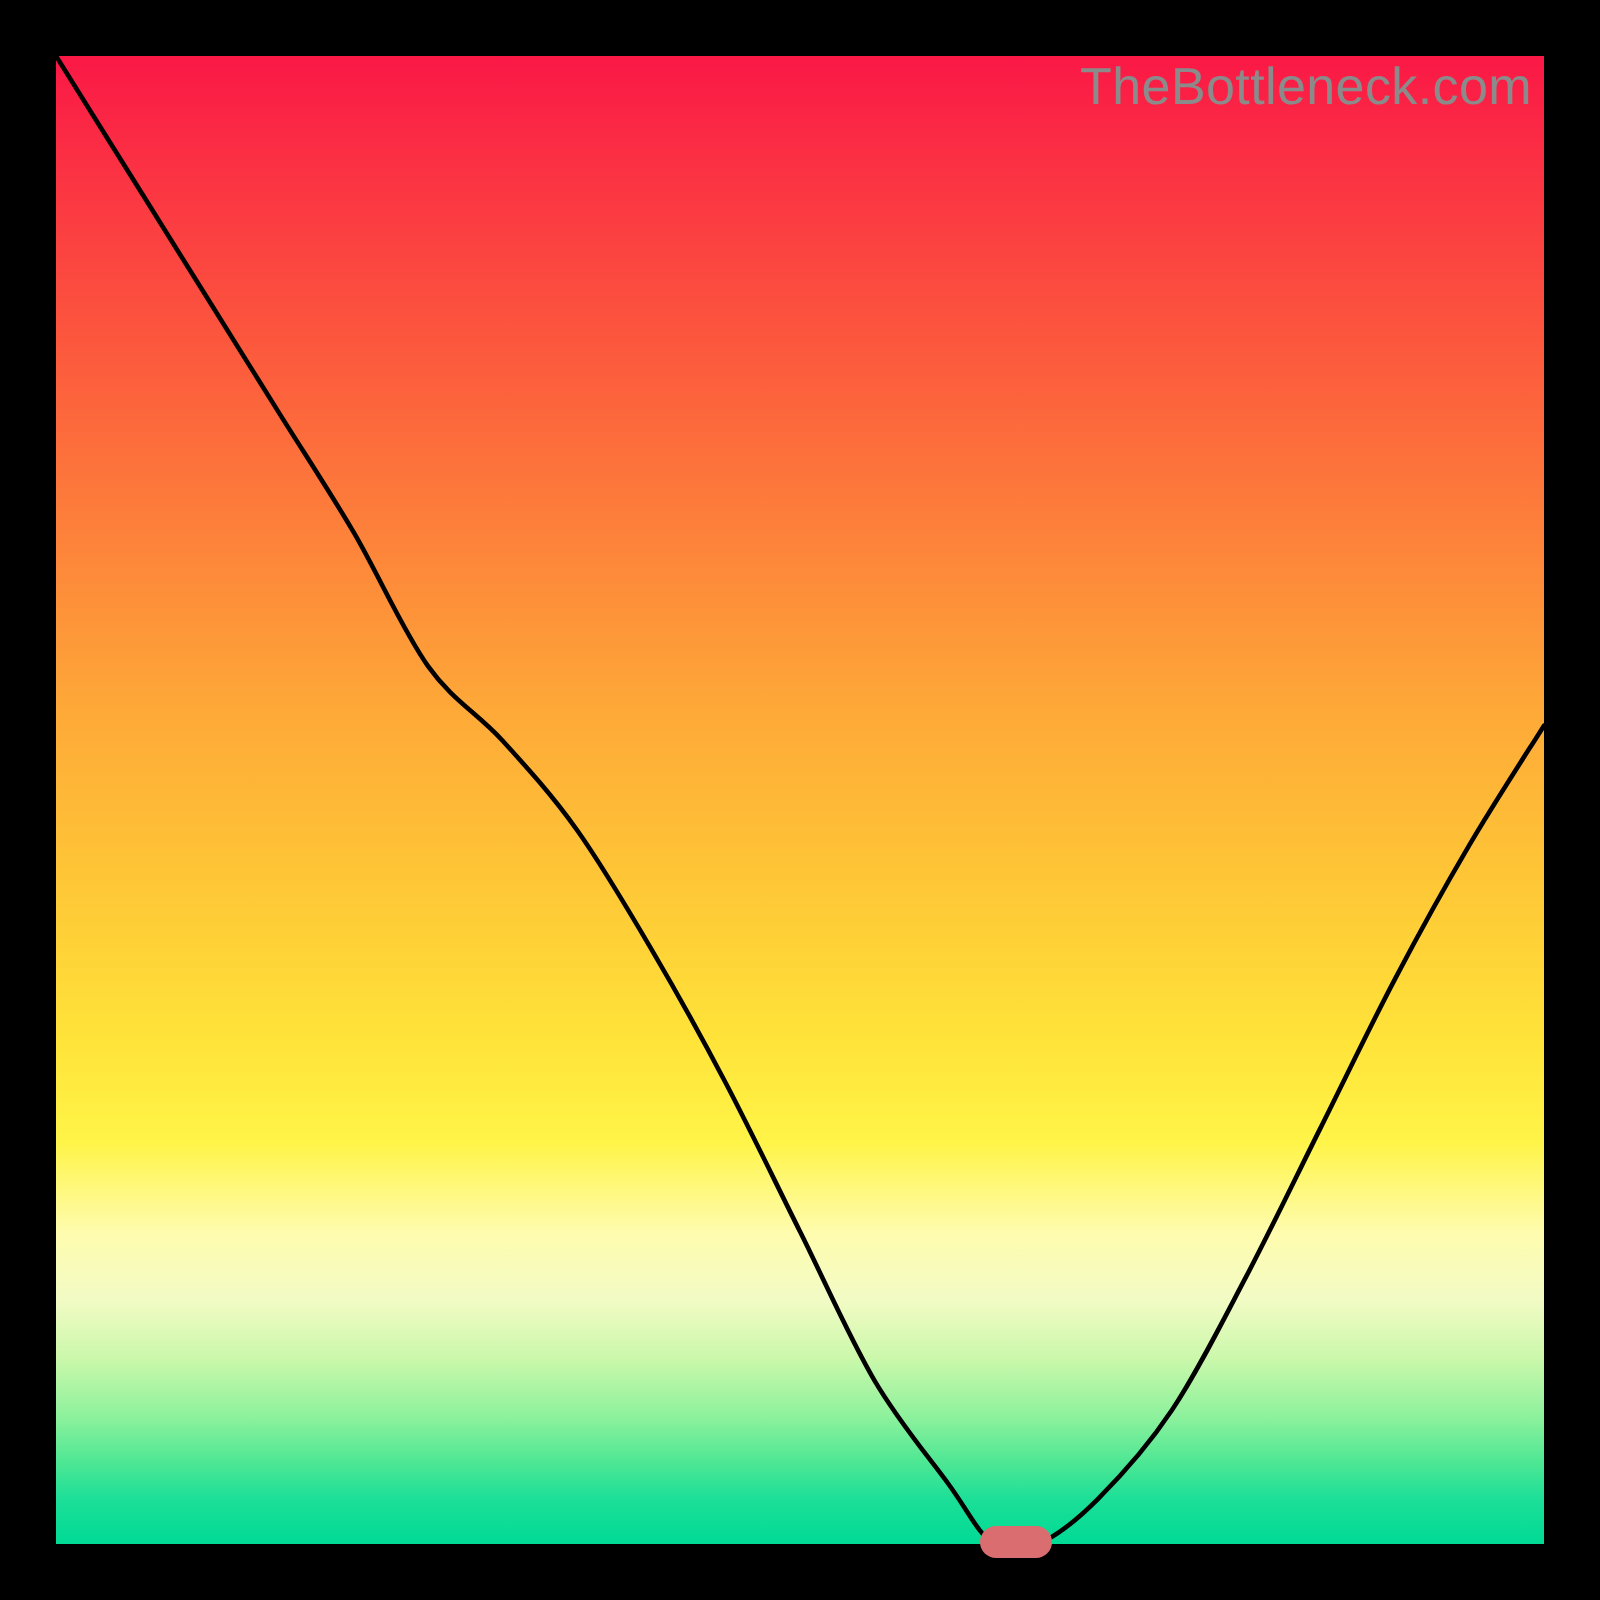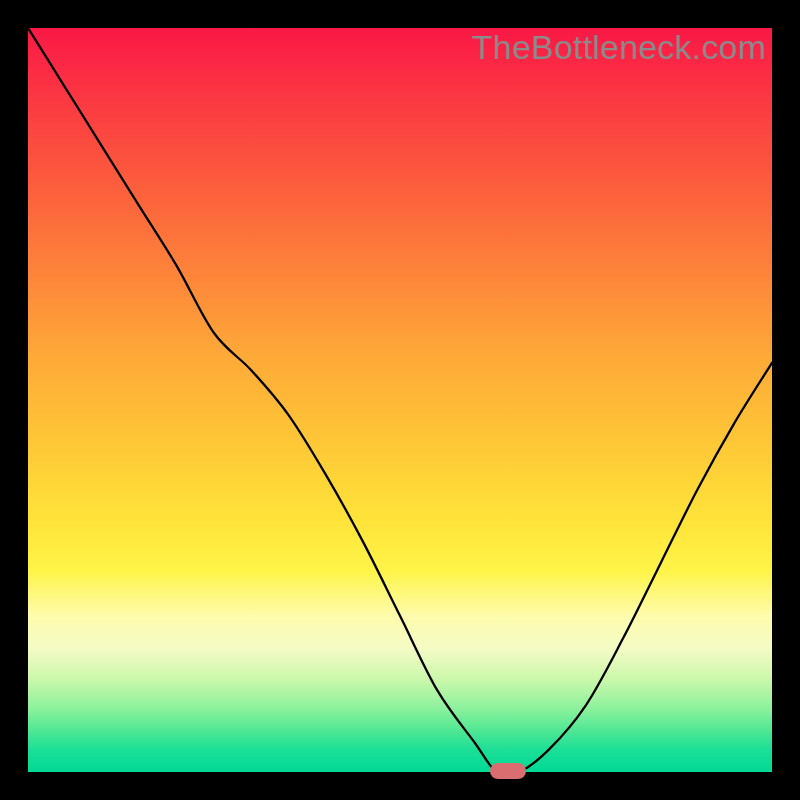--- a/index.html
+++ b/index.html
@@ -41,21 +41,21 @@
       #4ee794 94.5%,
       #1cdf98 97%,
       #00da95 100%
     );
   }
   .watermark {
     position: absolute;
     top: 0;
     right: 6px;
     color: #8b8b8b;
-    font-size: 34px;
+    font-size: 26px;
     font-weight: 500;
     letter-spacing: 0.2px;
     z-index: 10;
     user-select: none;
   }
   svg.curve {
     position: absolute;
     top: 0;
     left: 0;
     width: 100%;

